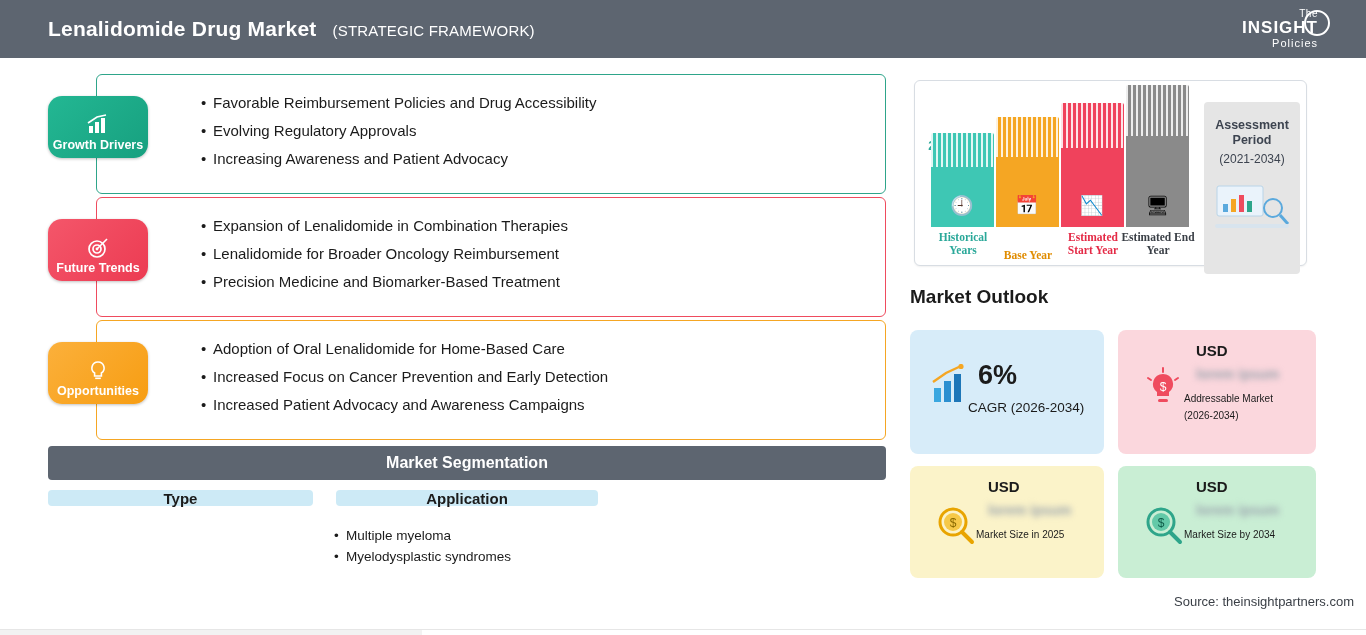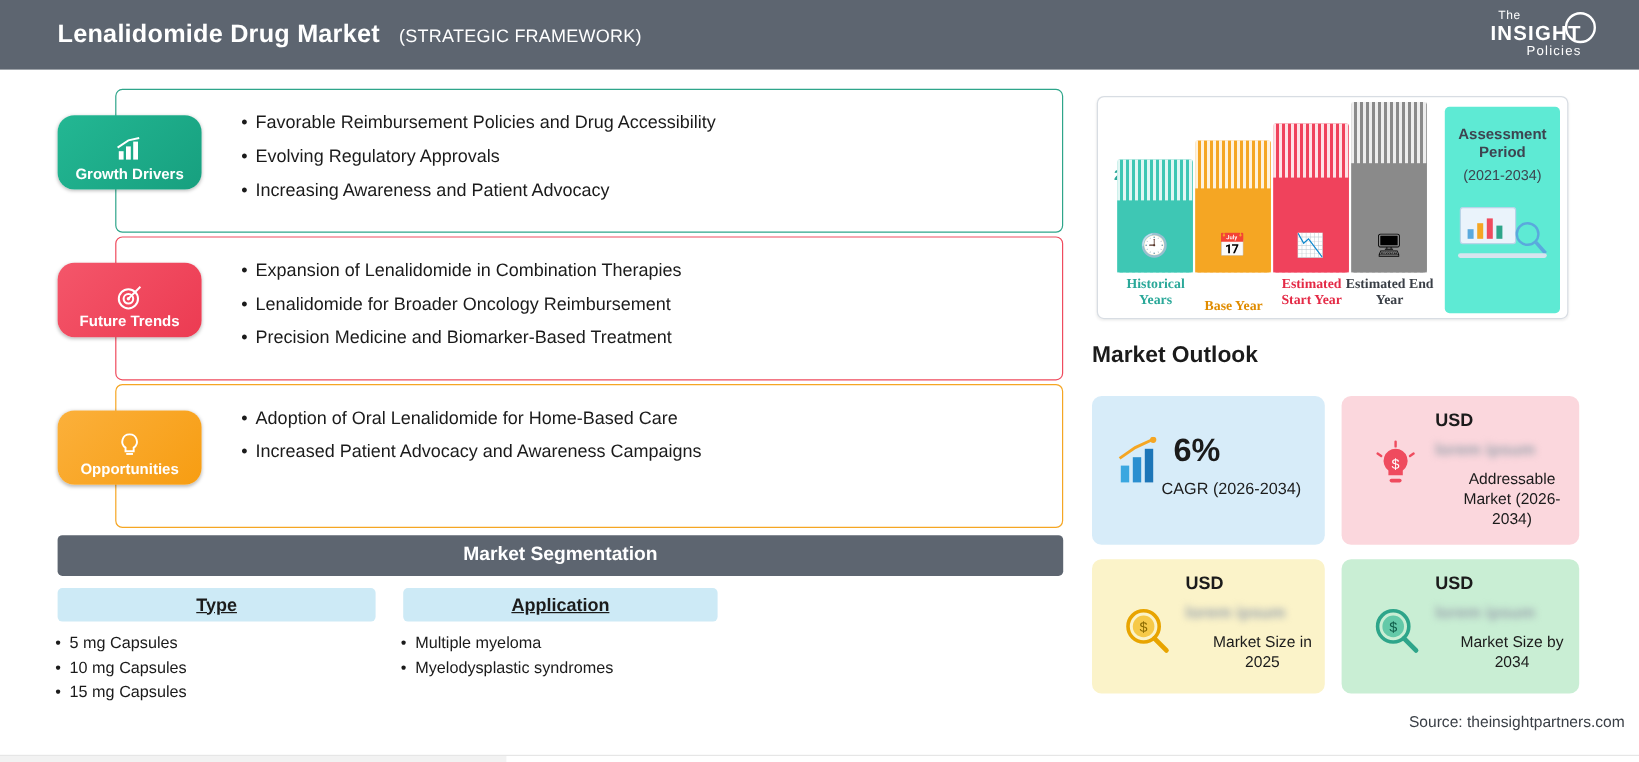--- a/index.html
+++ b/index.html
@@ -30,21 +30,21 @@
     font-size: 15px;
     font-weight: normal;
     margin-left: 10px;
   }
   .logo {
     position: absolute; right: 48px; top: 8px;
     width: 120px; height: 44px;
     color: #ffffff;
     text-align: right;
   }
-  .logo .l1 { font-size: 10px; letter-spacing: .5px; text-align: center; }
+  .logo .l1 { font-size: 10px; letter-spacing: .5px; }
   .logo .l2 { font-size: 17px; font-weight: bold; letter-spacing: 1px; line-height: 1.05; }
   .logo .l3 { font-size: 11px; letter-spacing: 1px; }
   .logo-circle {
     position: absolute; right: -12px; top: 2px;
     width: 26px; height: 26px; border: 2px solid #fff; border-radius: 50%;
   }
 
   
   .left { position: absolute; left: 0; top: 58px; width: 900px; height: 577px; }
 
@@ -56,44 +56,44 @@
   .block ul { list-style: none; margin: 0; padding: 14px 0 0 104px; }
   .block li {
     font-size: 15px; color: #1b1b1b; line-height: 28px;
     position: relative; padding-left: 12px;
   }
   .block li::before {
     content: "•"; position: absolute; left: 0; top: 0; color: #1b1b1b;
   }
 
   .pill {
-    position: absolute; left: 48px; width: 120px; height: 62px;
+    position: absolute; left: 48px; width: 100px; height: 62px;
     border-radius: 14px;
     color: #fff; text-align: center;
     display: flex; flex-direction: column; align-items: center; justify-content: flex-end;
     padding-bottom: 6px;
     box-shadow: 0 1px 3px rgba(0,0,0,.25);
   }
   .pill .plabel { font-size: 12.5px; font-weight: bold; }
   .pill .picon { height: 26px; display: flex; align-items: center; justify-content: center; }
   .pill.growth { top: 38px;  background: linear-gradient(135deg,#23b793,#17a07f); }
   .pill.trends { top: 161px; background: linear-gradient(135deg,#f4566a,#ec3b52); }
   .pill.opps   { top: 284px; background: linear-gradient(135deg,#fbb03b,#f79d12); }
 
   
   .seg-head {
     position: absolute; left: 48px; top: 388px; width: 838px; height: 34px;
     background: #5d6570; color: #fff; border-radius: 4px;
     display: flex; align-items: center; justify-content: center;
     font-size: 16px; font-weight: bold;
   }
   .seg-col-head {
-    position: absolute; top: 432px; height: 28px;
+    position: absolute; top: 432px; height: 16px;
     border-radius: 4px; display: flex; align-items: center; justify-content: center;
-    font-size: 15px; font-weight: bold; color: #1b1b1b; text-decoration: underline;
+    font-size: 15px; font-weight: bold; color: #1b1b1b;
   }
   .seg-col-head.type { left: 48px; width: 265px; background: #cdeaf6; }
   .seg-col-head.app  { left: 336px; width: 262px; background: #cdeaf6; }
 
   .seg-list { position: absolute; top: 468px; }
   .seg-list.type { left: 46px; width: 280px; }
   .seg-list.app  { left: 334px; width: 290px; }
   .seg-list ul { list-style: none; margin: 0; padding: 0; }
   .seg-list li { font-size: 13.5px; color: #1b1b1b; line-height: 20.5px; position: relative; padding-left: 12px; }
   .seg-list li::before { content: "•"; position: absolute; left: 0; top: 0; }
@@ -123,43 +123,43 @@
     position: absolute; width: 74px; text-align: center; font-size: 11.5px; font-weight: bold;
     line-height: 13px;
     font-family: Liberation Serif, serif;
   }
   .bar-hatch {
     position: absolute; left: 0; right: 0; top: 0; bottom: 0;
     background-image: repeating-linear-gradient(90deg, rgba(255,255,255,.85) 0 2px, transparent 2px 5px);
   }
 
   .assess {
-    position: absolute; right: 6px; top: 8px; width: 96px; height: 172px;
-    background: #5eead4; border-radius: 4px; text-align: center; padding-top: 16px;
+    position: absolute; right: 6px; top: 21px; width: 96px; height: 172px;
+    background: #e5e5e5; border-radius: 4px; text-align: center; padding-top: 16px;
   }
   .assess .a1 { font-size: 12.5px; font-weight: bold; color: #3d4450; line-height: 15px; }
   .assess .a2 { font-size: 12px; color: #3d4450; margin-top: 4px; }
 
   .outlook-title {
     position: absolute; left: 10px; top: 228px; font-size: 19px; font-weight: bold; color: #1b1b1b;
   }
 
   .kpi { position: absolute; border-radius: 8px; }
   .kpi.cagr   { left: 10px;  top: 272px; width: 194px; height: 124px; background: #d7ecf9; }
   .kpi.addr   { left: 218px; top: 272px; width: 198px; height: 124px; background: #fbd7dd; }
   .kpi.size25 { left: 10px;  top: 408px; width: 194px; height: 112px; background: #fbf3c9; }
   .kpi.size34 { left: 218px; top: 408px; width: 198px; height: 112px; background: #c9eed4; }
 
   .kpi-usd { position: absolute; left: 78px; top: 12px; font-size: 15px; font-weight: bold; color: #1b1b1b; }
   .kpi-blur {
     position: absolute; left: 78px; top: 36px; width: 108px; height: 17px;
     font-size: 14px; font-weight: bold; color: #9aa3ad;
     filter: blur(3px); overflow: hidden; white-space: nowrap;
   }
-  .kpi-label { position: absolute; left: 86px; top: 60px; width: 112px; font-size: 13px; color: #1b1b1b; line-height: 17px; text-align: center; }
+  .kpi-label { position: absolute; left: 66px; top: 60px; width: 112px; font-size: 10px; color: #1b1b1b; line-height: 17px; }
   .kpi-icon { position: absolute; left: 22px; top: 36px; width: 46px; height: 46px; display: flex; align-items: center; justify-content: center; }
 
   .cagr-val { position: absolute; left: 68px; top: 30px; font-size: 27px; font-weight: bold; color: #1b1b1b; }
   .cagr-lab { position: absolute; left: 58px; top: 70px; font-size: 13.5px; color: #1b1b1b; }
   .cagr-icon { position: absolute; left: 18px; top: 34px; width: 42px; height: 44px; }
 
   .source {
     position: absolute; right: 12px; top: 536px; font-size: 13px; color: #3a3f46;
   }
 
@@ -221,44 +221,38 @@
           <circle cx="11" cy="13" r="1.4" fill="#fff"></circle>
           <path d="M11 13 L21 3" stroke="#fff" stroke-width="1.6"></path>
         </svg>
     </div>
     <div class="plabel">Future Trends</div>
   </div>
 
   <div class="block opps">
     <ul>
       <li>Adoption of Oral Lenalidomide for Home-Based Care</li>
+      <li>Increased Focus on Cancer Prevention and Early Detection</li>
       <li>Increased Patient Advocacy and Awareness Campaigns</li>
     </ul>
   </div>
   <div class="pill opps">
     <div class="picon">
       <svg width="22" height="24" viewBox="0 0 22 24">
           <path d="M11 3a6 6 0 0 0-3.4 11v3h6.8v-3A6 6 0 0 0 11 3z" fill="none" stroke="#fff" stroke-width="1.6"></path>
           <rect x="8.2" y="18.5" width="5.6" height="1.6" fill="#fff"></rect>
         </svg>
     </div>
     <div class="plabel">Opportunities</div>
   </div>
 
   <div class="seg-head">Market Segmentation</div>
   <div class="seg-col-head type">Type</div>
   <div class="seg-col-head app">Application</div>
 
-  <div class="seg-list type">
-    <ul>
-      <li>5 mg Capsules</li>
-      <li>10 mg Capsules</li>
-      <li>15 mg Capsules</li>
-    </ul>
-  </div>
   <div class="seg-list app">
     <ul>
       <li>Multiple myeloma</li>
       <li>Myelodysplastic syndromes</li>
     </ul>
   </div>
 </div>
 
 <div class="right">
 

